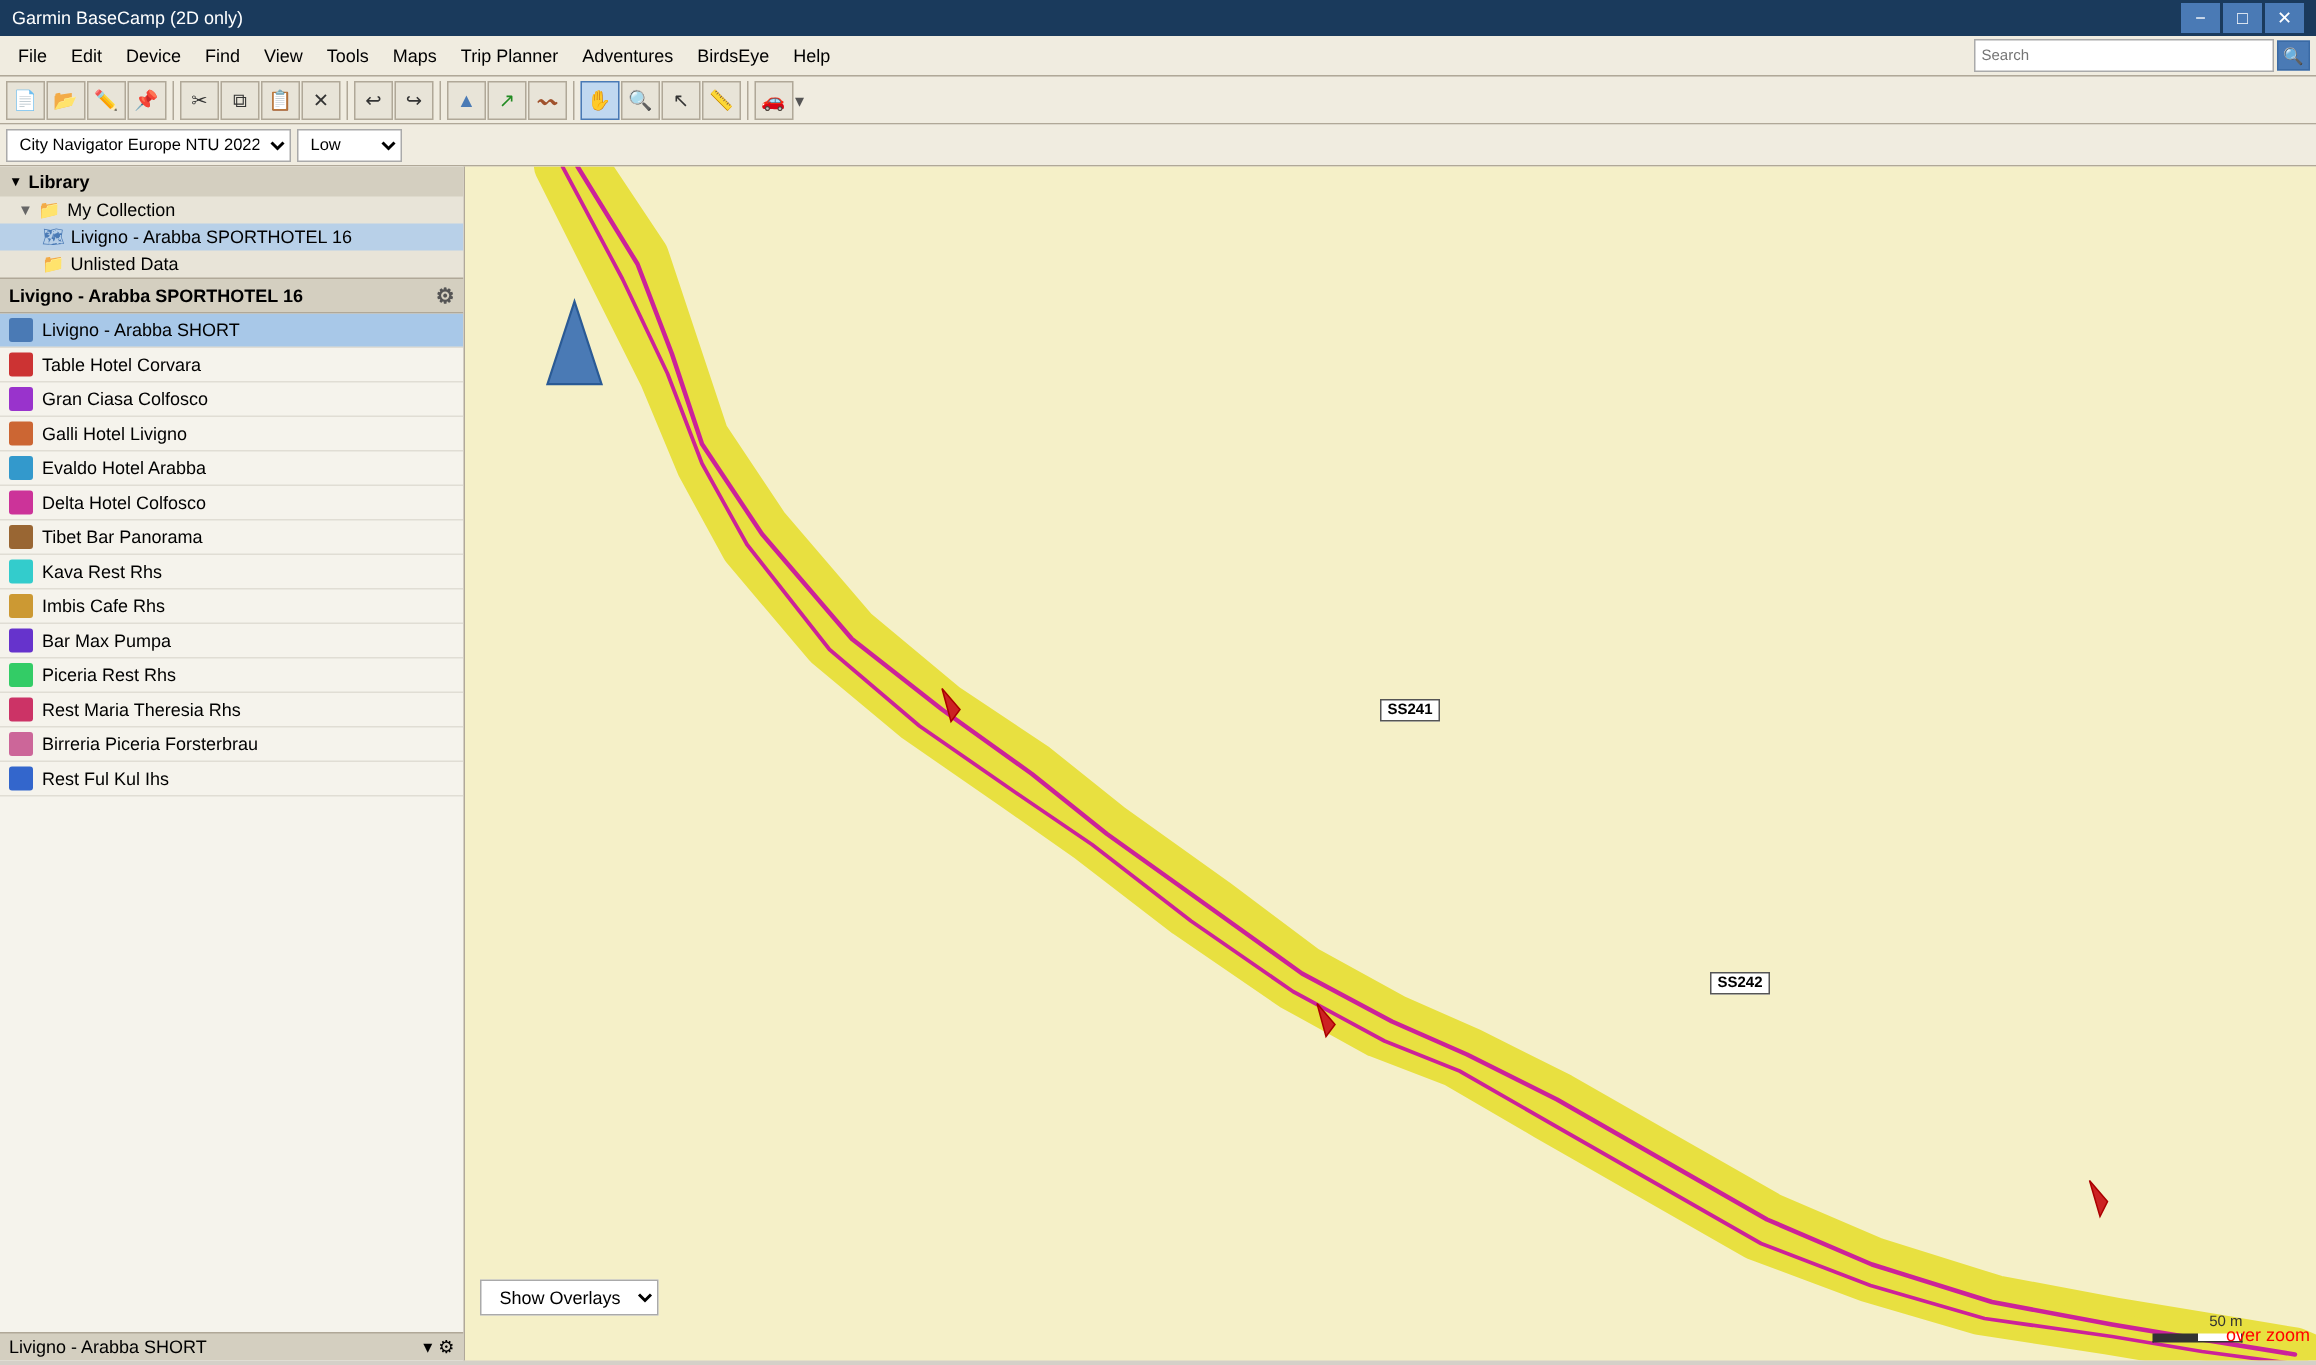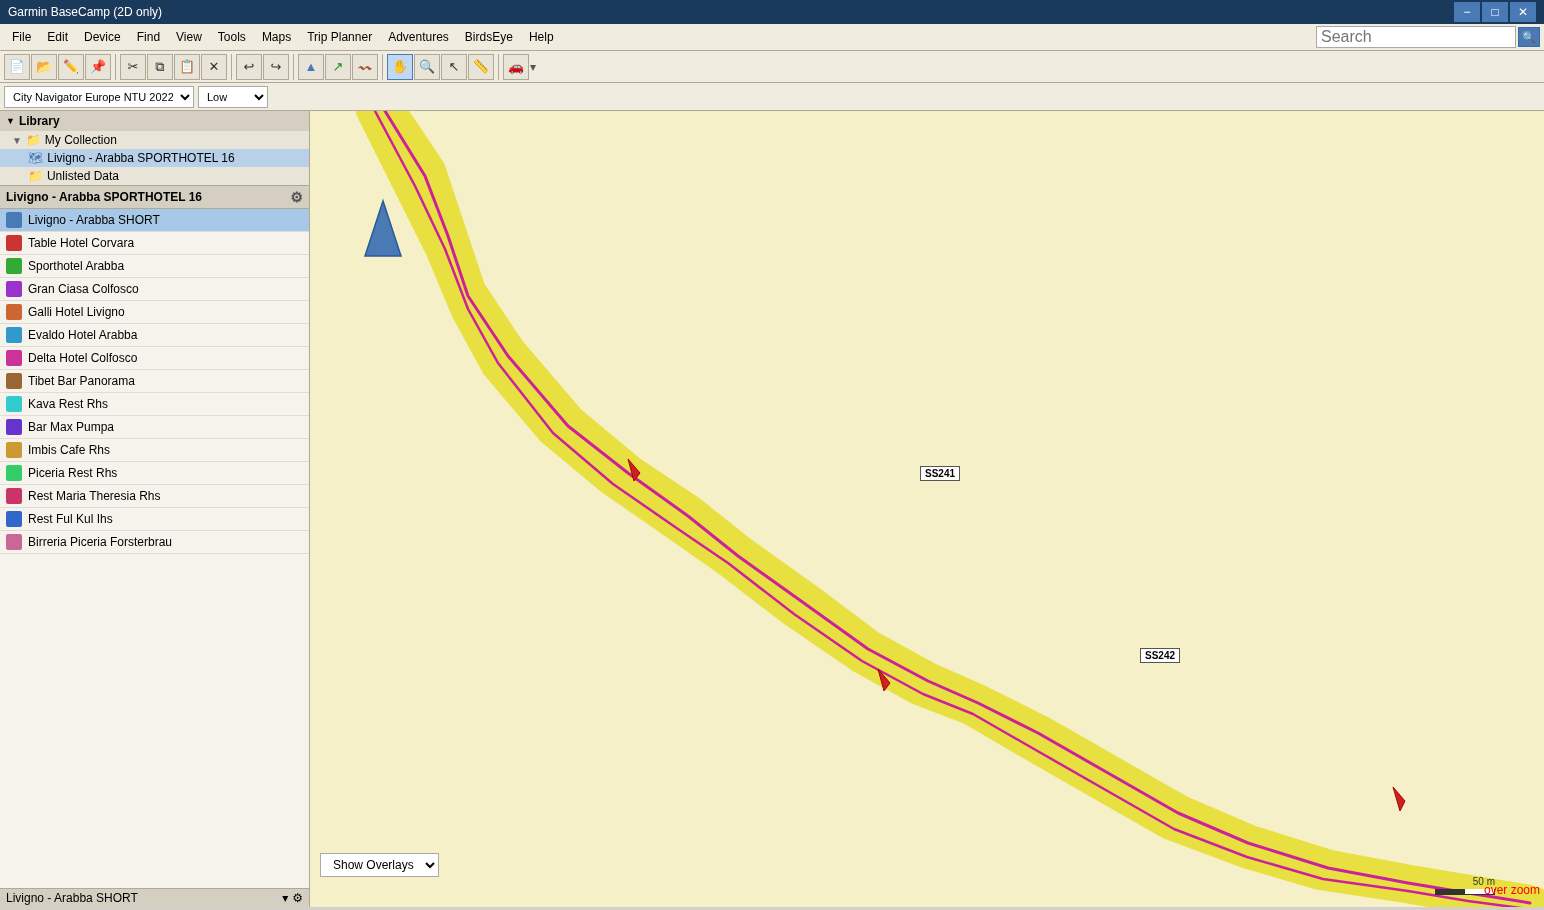--- a/index.html
+++ b/index.html
@@ -39,21 +39,21 @@
     .menu-item {
       padding: 3px 8px;
       cursor: pointer;
       font-size: 12px;
       color: #000;
     }
     #search-input {
       width: 200px;
       height: 20px;
       border: 1px solid #aaa;
-      font-size: 16px;
+      font-size: 10px;
       padding: 0 4px;
     }
     .search-btn {
       width: 22px; height: 20px;
       background: #4a7ab5;
       border: 1px solid #3a6aa5;
       color: white;
       cursor: pointer;
       font-size: 11px;
       display: flex; align-items: center; justify-content: center;
@@ -403,24 +403,20 @@
 
       <div class="route-item selected">
             <div class="route-icon" style="background: rgb(74, 122, 181); border-radius: 2px;"></div>
             <span>Livigno - Arabba SHORT</span>
           </div>
           <div class="route-item">
             <div class="route-icon" style="background: rgb(204, 51, 51); border-radius: 2px;"></div>
             <span>Table Hotel Corvara</span>
           </div>
           <div class="route-item">
-            <div class="route-icon" style="background: rgb(51, 170, 51); border-radius: 2px;"></div>
-            <span>Sporthotel Arabba</span>
-          </div>
-          <div class="route-item">
             <div class="route-icon" style="background: rgb(153, 51, 204); border-radius: 2px;"></div>
             <span>Gran Ciasa Colfosco</span>
           </div>
           <div class="route-item">
             <div class="route-icon" style="background: rgb(204, 102, 51); border-radius: 2px;"></div>
             <span>Galli Hotel Livigno</span>
           </div>
           <div class="route-item">
             <div class="route-icon" style="background: rgb(51, 153, 204); border-radius: 2px;"></div>
             <span>Evaldo Hotel Arabba</span>
@@ -431,42 +427,42 @@
           </div>
           <div class="route-item">
             <div class="route-icon" style="background: rgb(153, 102, 51); border-radius: 2px;"></div>
             <span>Tibet Bar Panorama</span>
           </div>
           <div class="route-item">
             <div class="route-icon" style="background: rgb(51, 204, 204); border-radius: 2px;"></div>
             <span>Kava Rest Rhs</span>
           </div>
           <div class="route-item">
+            <div class="route-icon" style="background: rgb(204, 153, 51); border-radius: 2px;"></div>
+            <span>Imbis Cafe Rhs</span>
+          </div>
+          <div class="route-item">
             <div class="route-icon" style="background: rgb(102, 51, 204); border-radius: 2px;"></div>
             <span>Bar Max Pumpa</span>
           </div>
           <div class="route-item">
-            <div class="route-icon" style="background: rgb(204, 153, 51); border-radius: 2px;"></div>
-            <span>Imbis Cafe Rhs</span>
-          </div>
-          <div class="route-item">
             <div class="route-icon" style="background: rgb(51, 204, 102); border-radius: 2px;"></div>
             <span>Piceria Rest Rhs</span>
           </div>
           <div class="route-item">
             <div class="route-icon" style="background: rgb(204, 51, 102); border-radius: 2px;"></div>
             <span>Rest Maria Theresia Rhs</span>
           </div>
           <div class="route-item">
+            <div class="route-icon" style="background: rgb(204, 102, 153); border-radius: 2px;"></div>
+            <span>Birreria Piceria Forsterbrau</span>
+          </div>
+          <div class="route-item">
             <div class="route-icon" style="background: rgb(51, 102, 204); border-radius: 2px;"></div>
             <span>Rest Ful Kul Ihs</span>
-          </div>
-          <div class="route-item">
-            <div class="route-icon" style="background: rgb(204, 102, 153); border-radius: 2px;"></div>
-            <span>Birreria Piceria Forsterbrau</span>
           </div>
         </div>
     </div>
 
     <div id="bottom-panel-label">
       <span>Livigno - Arabba SHORT</span>
       <div style="display:flex;gap:4px;">
         <span>▾</span>
         <span>⚙</span>
       </div>

